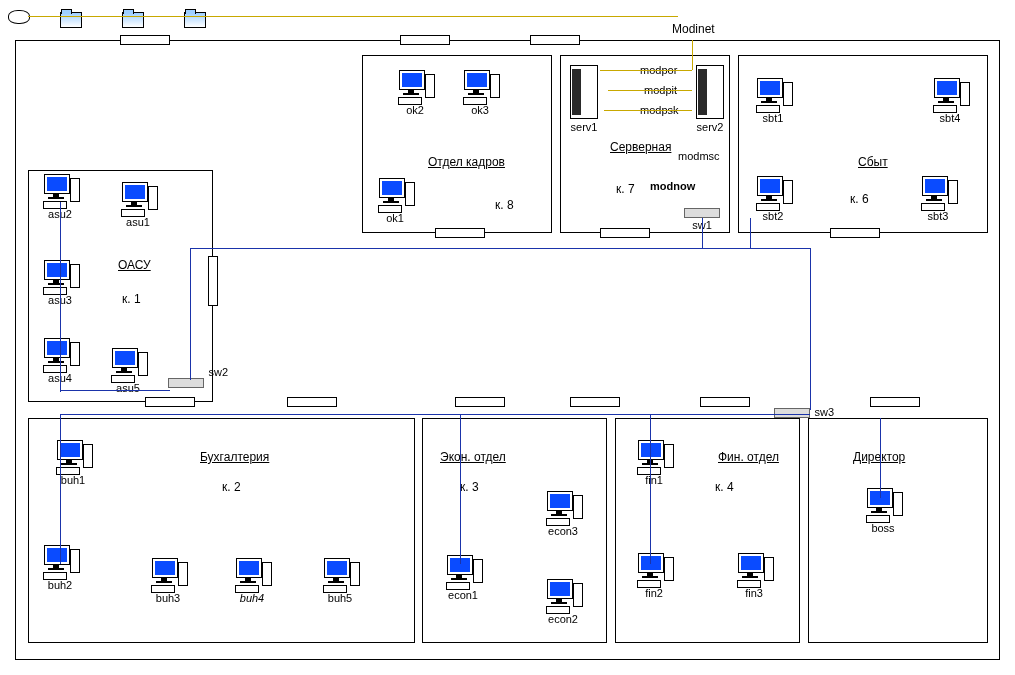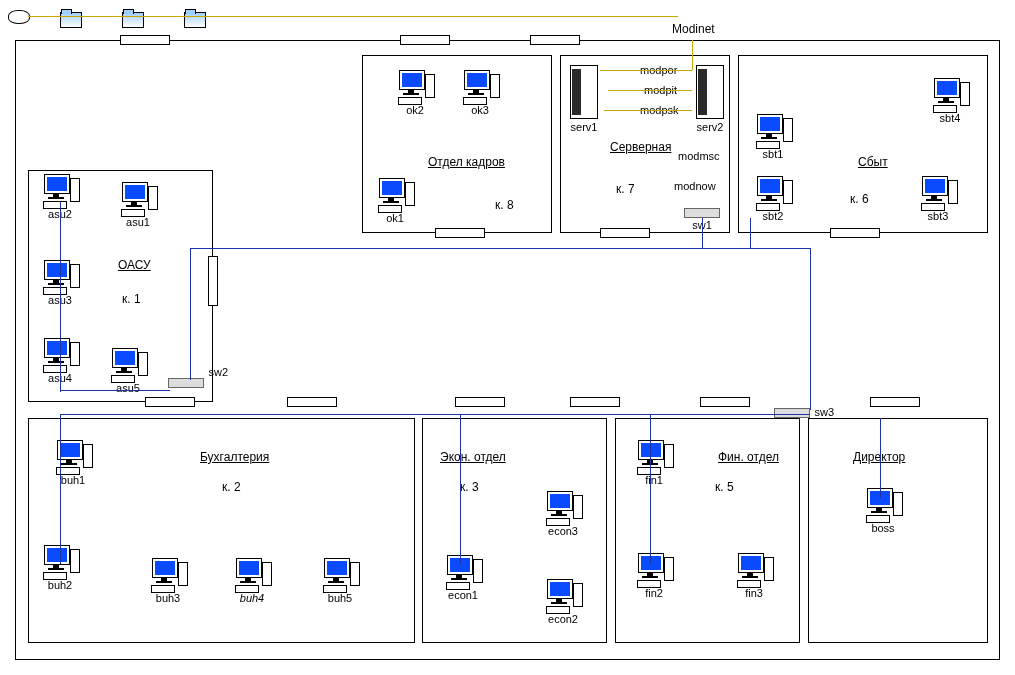--- a/index.html
+++ b/index.html
@@ -180,21 +180,21 @@
   <div class="box" style="left:28px; top:418px; width:387px; height:225px;"></div>
   <div class="lbl lbl-u" style="left:200px; top:450px;">Бухгалтерия</div>
   <div class="lbl" style="left:222px; top:480px;">к. 2</div>
 
   <div class="box" style="left:422px; top:418px; width:185px; height:225px;"></div>
   <div class="lbl lbl-u" style="left:440px; top:450px;">Экон. отдел</div>
   <div class="lbl" style="left:460px; top:480px;">к. 3</div>
 
   <div class="box" style="left:615px; top:418px; width:185px; height:225px;"></div>
   <div class="lbl lbl-u" style="left:718px; top:450px;">Фин. отдел</div>
-  <div class="lbl" style="left:715px; top:480px;">к. 5</div>
+  <div class="lbl" style="left:715px; top:480px;">к. 4</div>
 
   <div class="box" style="left:808px; top:418px; width:180px; height:225px;"></div>
   <div class="lbl lbl-u" style="left:853px; top:450px;">Директор</div>
 
   <div class="pc" style="left:40px; top:174px;">
       <div class="mon">
         <div class="scr"></div>
       </div>
       <div class="stand"></div>
       <div class="base"></div>
@@ -267,21 +267,21 @@
       <div class="mon">
         <div class="scr"></div>
       </div>
       <div class="stand"></div>
       <div class="base"></div>
       <div class="tower"></div>
       <div class="kb"></div>
       <div class="tag">ok1</div>
     </div>
 
-  <div class="pc" style="left:753px; top:78px;margin-top:36px;">
+  <div class="pc" style="left:753px; top:78px;">
       <div class="mon">
         <div class="scr"></div>
       </div>
       <div class="stand"></div>
       <div class="base"></div>
       <div class="tower"></div>
       <div class="kb"></div>
       <div class="tag">sbt1</div>
     </div>
   <div class="pc" style="left:930px; top:78px;">
@@ -447,21 +447,21 @@
   <div class="srv" style="left:696px; top:65px;">
       <div class="body"></div>
       <div class="strip"></div>
       <div class="tag">serv2</div>
     </div>
 
   <div class="mdm-lbl" style="left:640px; top:64px;">modpor</div>
   <div class="mdm-lbl" style="left:644px; top:84px;">modpit</div>
   <div class="mdm-lbl" style="left:640px; top:104px;">modpsk</div>
   <div class="mdm-lbl" style="left:678px; top:150px;">modmsc</div>
-  <div class="mdm-lbl" style="left:674px; top:180px;">modnow</div>
+  <div class="mdm-lbl" style="left:650px; top:180px;font-weight:bold;">modnow</div>
 
   <div class="ln-h y" style="left:600px; top:70px; width:92px;"></div>
   <div class="ln-h y" style="left:608px; top:90px; width:84px;"></div>
   <div class="ln-h y" style="left:604px; top:110px; width:88px;"></div>
   <div class="ln-v y" style="left:692px; top:40px; width:1px; height:30px;"></div>
 
   <div class="sw" style="left:684px; top:208px;">
       <div class="body"></div>
       <div class="tag">sw1</div>
     </div>

